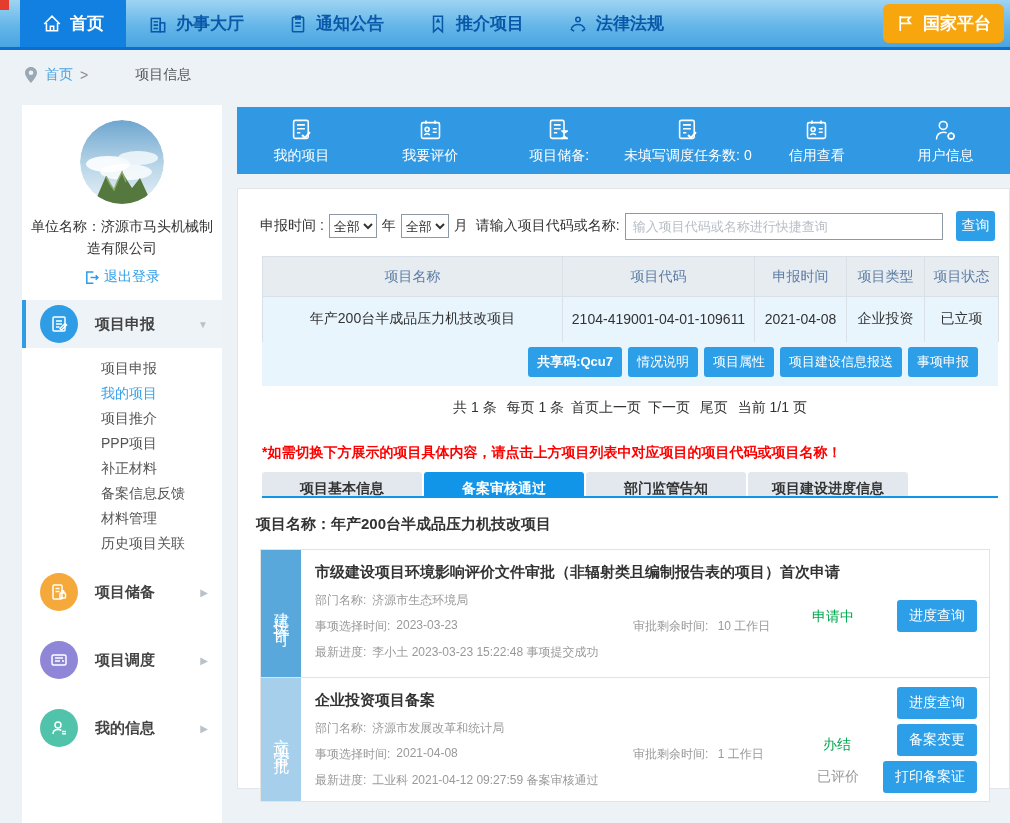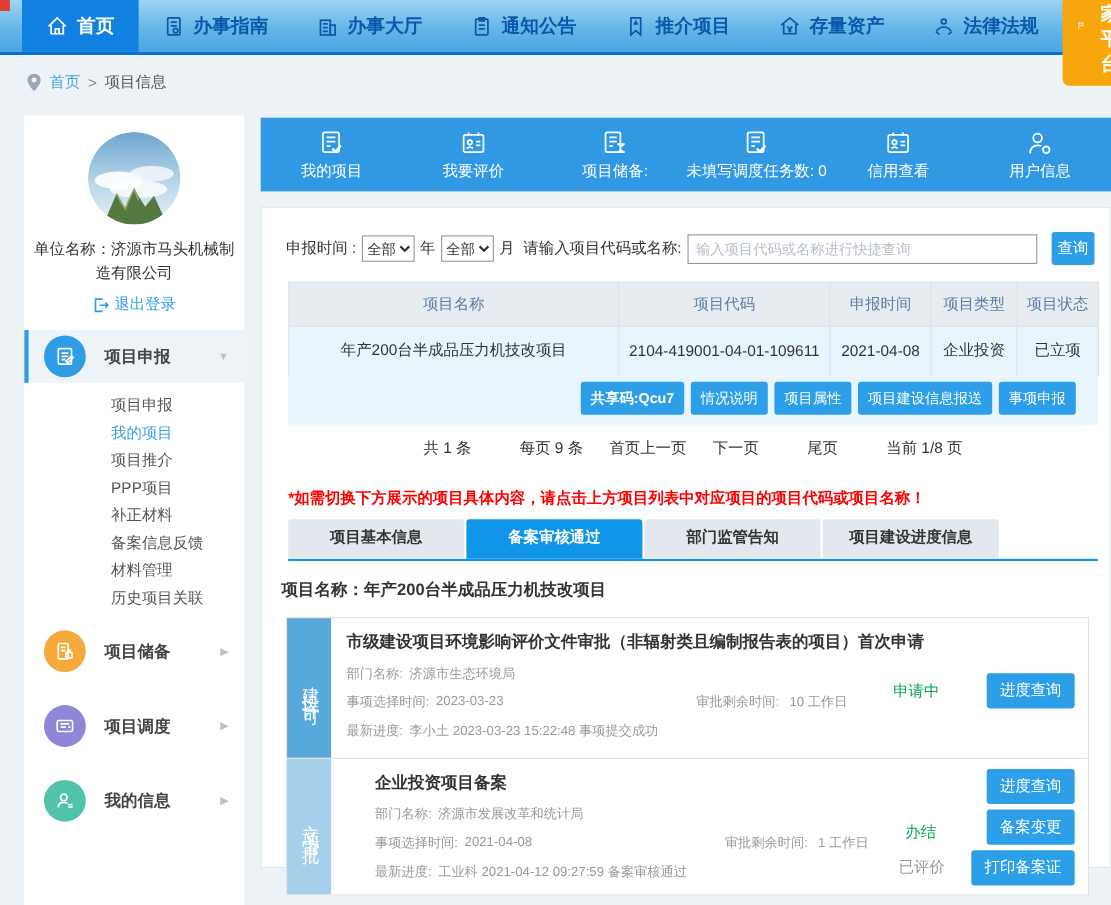--- a/index.html
+++ b/index.html
@@ -31,21 +31,21 @@
     display:flex; align-items:center; gap:8px; cursor:pointer;
   }
   .national-btn svg { width:19px; height:19px; stroke:#fff; fill:none; stroke-width:1.6; }
   
   .breadcrumb {
     position:absolute; top:53px; left:0; width:1010px; height:44px;
     display:flex; align-items:center; gap:7px; padding-left:24px;
     font-size:14px; color:#888;
   }
   .breadcrumb .home-link { color:#4aa3e2; cursor:pointer; }
-  .breadcrumb .crumb-current { color:#555; }
+  .breadcrumb .crumb-current { color:#555;margin-left:40px; }
   .breadcrumb svg { width:14px; height:16px; fill:#9aa7b4; }
   
   .sidebar {
     position:absolute; left:22px; top:105px; width:200px; height:718px;
     background:#fff; overflow:hidden;
   }
   .avatar {
     width:84px; height:84px; border-radius:50%; margin:15px auto 12px;
     overflow:hidden; display:block;
   }
@@ -123,37 +123,37 @@
   }
   .btn-s {
     background:#2d9fe8; color:#fff; border:none; border-radius:3px;
     font-size:13px; padding:6px 9px; cursor:pointer; white-space:nowrap;
   }
   .btn-s.bold { font-weight:bold; }
   
   .pagination {
     margin:13px 0 0 10px; width:736px; text-align:center; font-size:14px; color:#333;
   }
-  .pagination span { margin:0 20px; }
+  .pagination span { margin:0 3px; }
   .pagination .pg-link { cursor:pointer; }
   .pg-tight { margin:0 !important; }
   
   .notice { margin:27px 0 0 10px; color:#f00; font-weight:bold; font-size:14px; }
   .tabs { margin:10px 0 0 10px; width:736px; display:flex; gap:2px; border-bottom:2px solid #1095e8; }
   .tab {
-    width:160px; height:36px; line-height:33px; text-align:center;
+    width:160px; height:24px; line-height:33px; text-align:center;
     background:#e3e8ee; font-size:14px; font-weight:bold; color:#333; cursor:pointer;
     border-radius:3px 3px 0 0;
   }
   .tab.active { background:#1095e8; color:#fff; }
   .proj-name { margin:17px 0 0 4px; font-size:15px; font-weight:bold; color:#333; }
   
   .cards { margin:15px 0 0 8px; width:730px; }
   .card { display:flex; border:1px solid #e3e3e3; background:#fff; position:relative; }
-  .card + .card { margin-top:-1px;gap:26px; }
+  .card + .card { margin-top:-1px; }
   .card-strip {
     width:40px; color:#fff; font-size:16px; display:flex; align-items:center; justify-content:center;
     writing-mode:vertical-rl; text-orientation:upright; letter-spacing:7px; padding:10px 0;
   }
   .strip-1 { background:#58a8db; } .strip-2 { background:#a6cfeb; }
   .card-body { flex:1; padding:10px 14px 12px; }
   .card-title { font-weight:bold; font-size:15px; color:#333; line-height:1.55; width:610px; }
   .crow { color:#999; font-size:12px; margin-top:9px; display:flex; }
   .crow .lab { margin-right:6px; white-space:nowrap; }
   .crow .half { width:318px; display:flex; }
@@ -177,55 +177,40 @@
   <div class="corner-marker"></div>
 
   <div class="nav-item active">
     <svg viewBox="0 0 18 18">
         <path d="M2 9 L9 2 L16 9 M4 8 V15 H14 V8 M7.5 15 V11 H10.5 V15"></path>
       </svg>
     <span>首页</span>
   </div>
   <div class="nav-item">
     <svg viewBox="0 0 18 18">
-        <rect x="4" y="2" width="10" height="14" rx="1"></rect>
-        <path d="M6.5 5.5 H11.5 M6.5 8.5 H11.5"></path>
-        <circle cx="10.5" cy="12.5" r="1.8"></circle>
-      </svg>
-    <span>办事指南</span>
-  </div>
-  <div class="nav-item">
-    <svg viewBox="0 0 18 18">
         <rect x="3" y="4" width="8" height="12"></rect>
         <rect x="11" y="8" width="4" height="8"></rect>
         <path d="M5 7 H9 M5 10 H9 M5 13 H9"></path>
       </svg>
     <span>办事大厅</span>
   </div>
   <div class="nav-item">
     <svg viewBox="0 0 18 18">
         <rect x="4" y="3" width="10" height="13" rx="1"></rect>
         <rect x="7" y="2" width="4" height="2.5"></rect>
         <path d="M6.5 8 H11.5 M6.5 11 H11.5"></path>
       </svg>
     <span>通知公告</span>
   </div>
   <div class="nav-item">
     <svg viewBox="0 0 18 18">
         <path d="M5 2 H13 V16 L9 12.5 L5 16 Z"></path>
         <path d="M9 5 l1 2 h-2 z"></path>
       </svg>
     <span>推介项目</span>
-  </div>
-  <div class="nav-item">
-    <svg viewBox="0 0 18 18">
-        <path d="M2 8 L9 2 L16 8 M4 7 V15 H14 V7"></path>
-        <path d="M7 9 L9 11.5 L11 9 M9 11.5 V14 M7.6 12.5 H10.4"></path>
-      </svg>
-    <span>存量资产</span>
   </div>
   <div class="nav-item">
     <svg viewBox="0 0 18 18">
         <circle cx="9" cy="5" r="2"></circle>
         <path d="M3 13 Q5 9.5 9 9.5 Q13 9.5 15 13 M2.5 13.5 L5.5 15.5 M15.5 13.5 L12.5 15.5"></path>
       </svg>
     <span>法律法规</span>
   </div>
 
   <button class="national-btn">
@@ -426,25 +411,25 @@
     <div class="row-actions">
       <button class="btn-s bold">共享码:Qcu7</button>
       <button class="btn-s">情况说明</button>
       <button class="btn-s">项目属性</button>
       <button class="btn-s">项目建设信息报送</button>
       <button class="btn-s">事项申报</button>
     </div>
 
     <div class="pagination">
       <span>共 1 条</span>
-      <span>每页 9 条</span>
+      <span>每页 1 条</span>
       <span class="pg-link pg-tight">首页</span><span class="pg-link pg-tight">上一页</span>
       <span class="pg-link">下一页</span>
       <span class="pg-link">尾页</span>
-      <span>当前 1/8 页</span>
+      <span>当前 1/1 页</span>
     </div>
 
     <div class="notice">*如需切换下方展示的项目具体内容，请点击上方项目列表中对应项目的项目代码或项目名称！</div>
 
     <div class="tabs">
       <div class="tab">项目基本信息</div>
       <div class="tab active">备案审核通过</div>
       <div class="tab">部门监管告知</div>
       <div class="tab">项目建设进度信息</div>
     </div>

